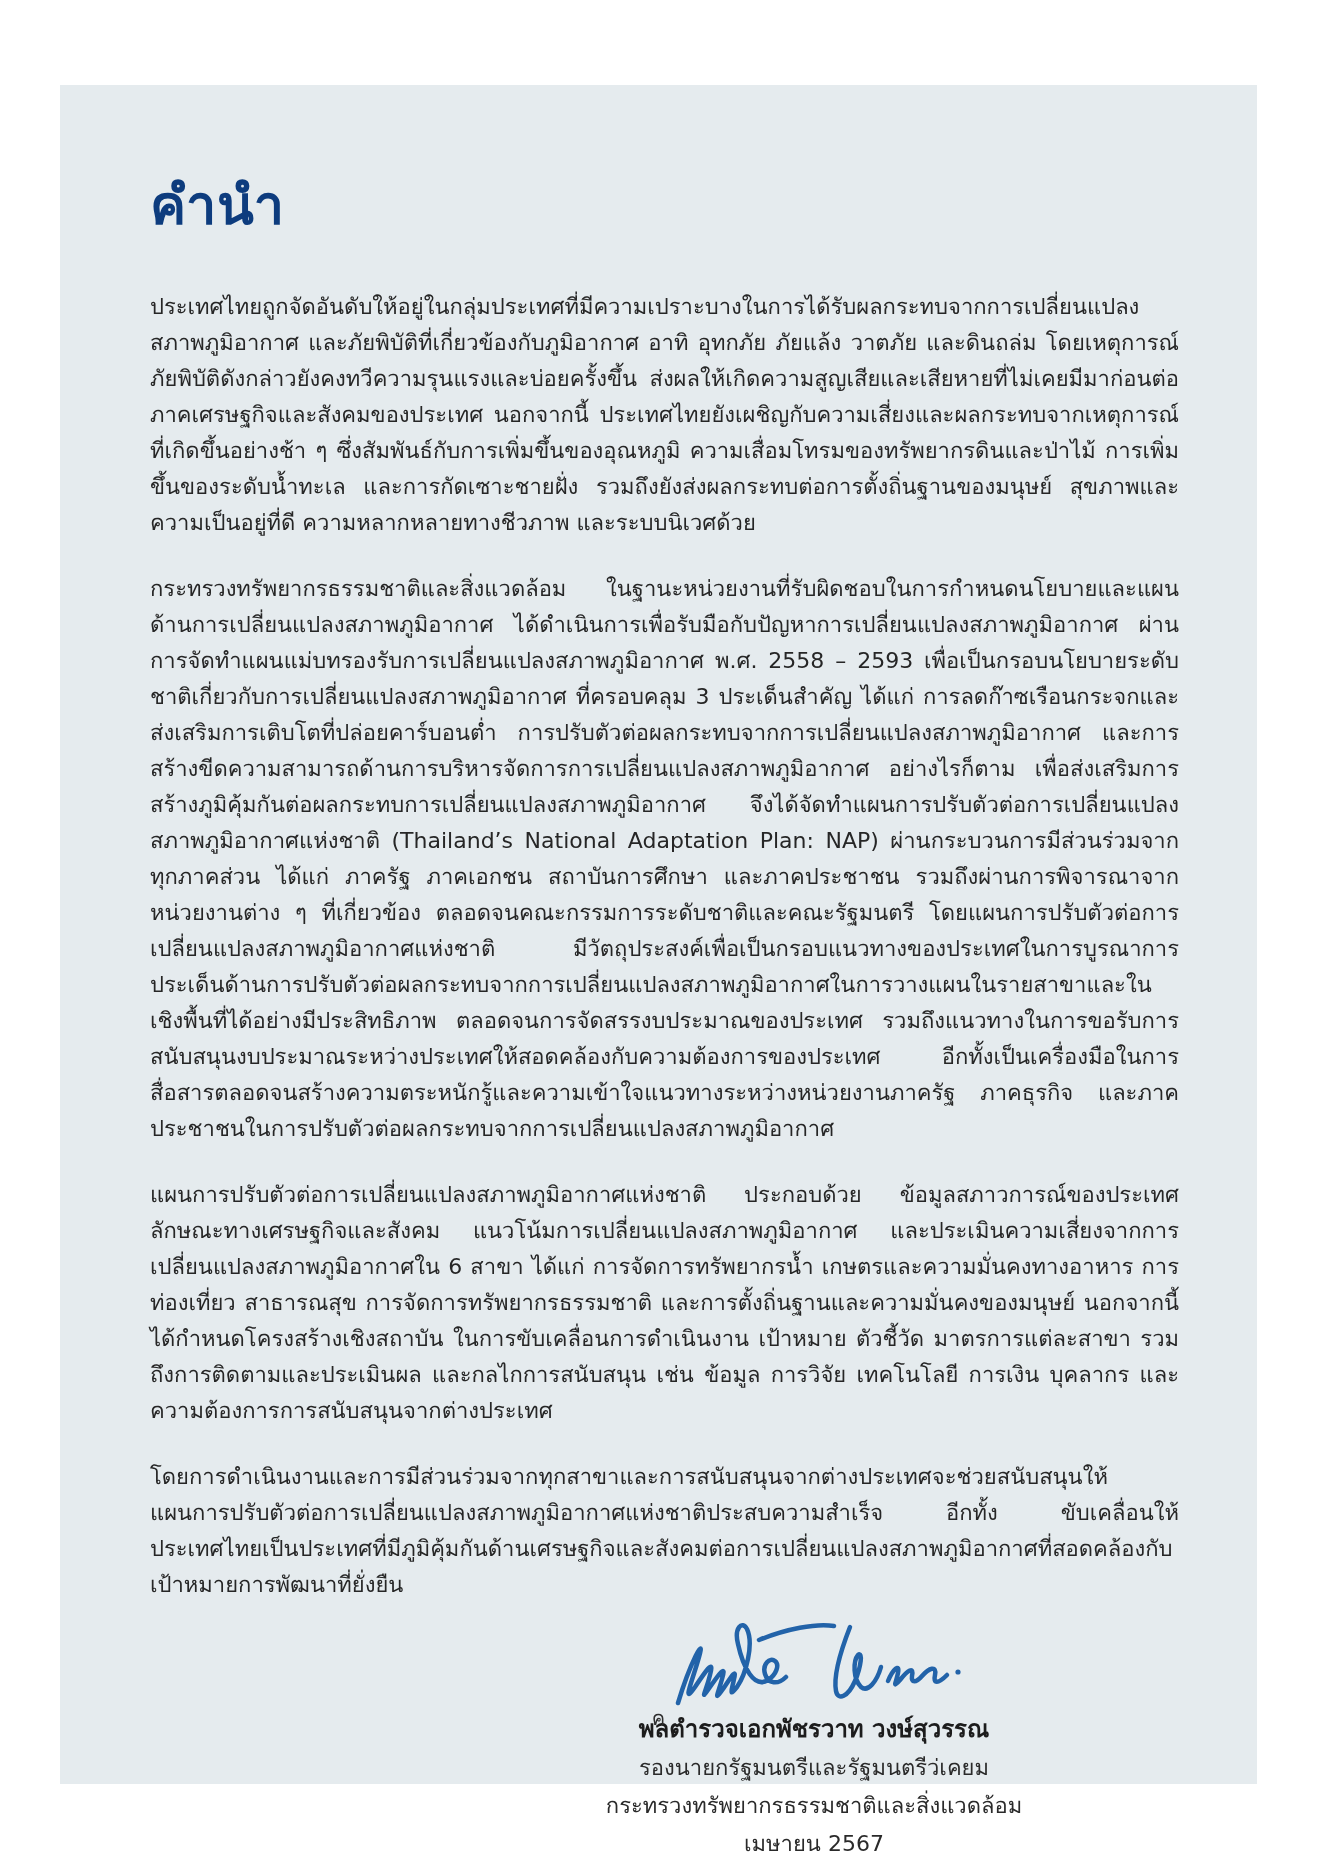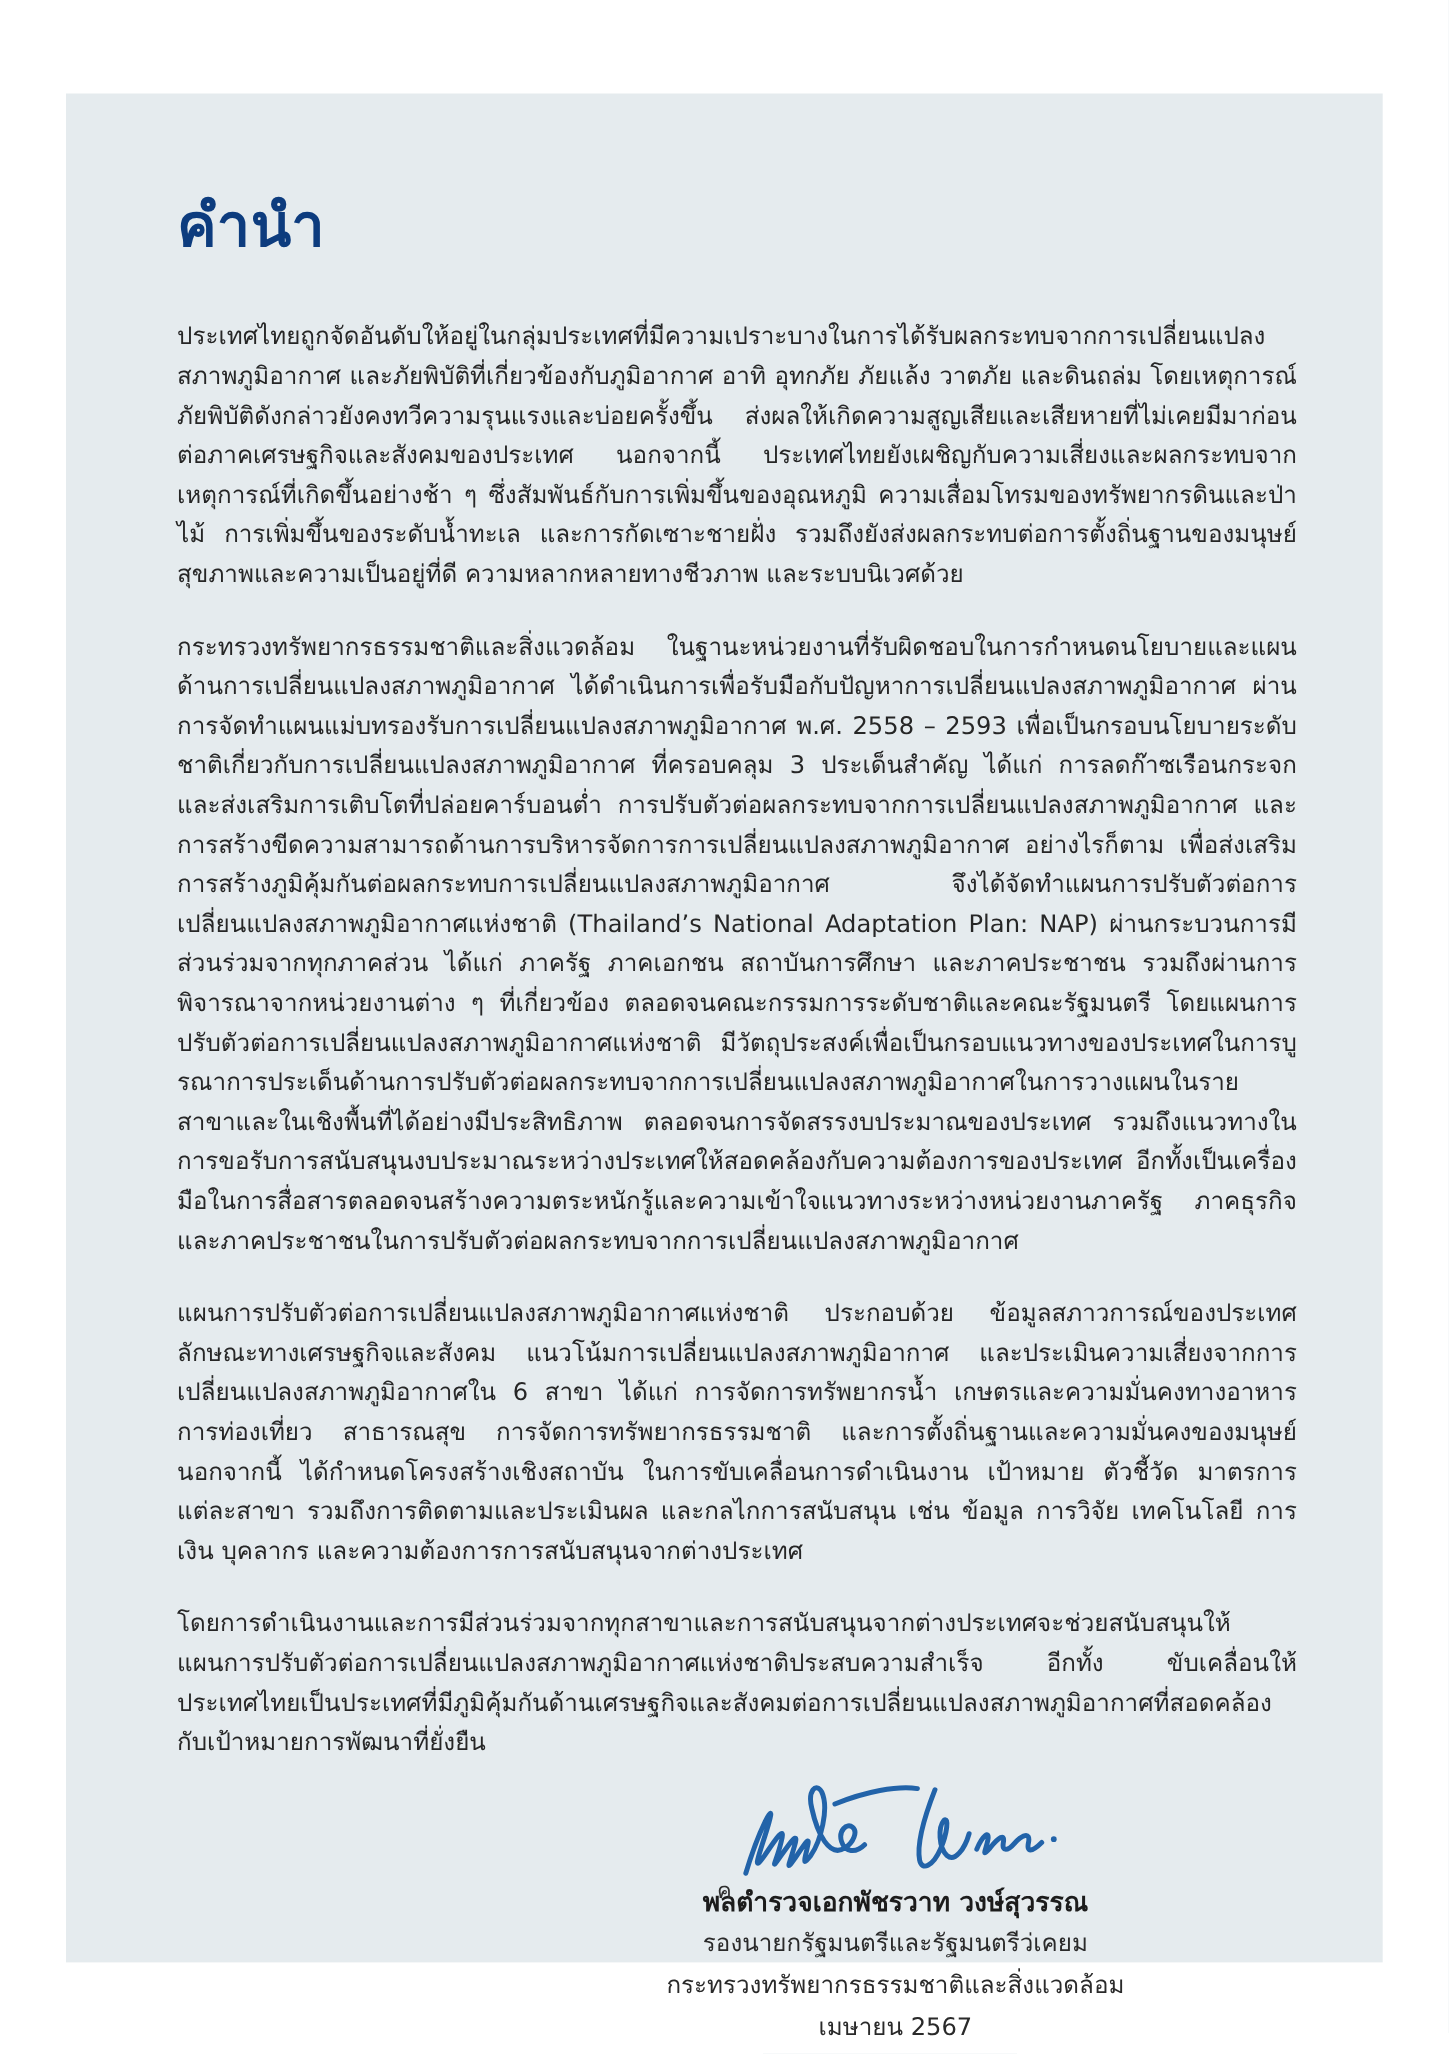--- a/index.html
+++ b/index.html
@@ -9,21 +9,21 @@
     font-family:"DejaVu Sans", sans-serif;
     position:relative;
     overflow:hidden;
   }
   .page {
     position:absolute;
     left:60px; top:85px;
     width:1197px; height:1699px;
     background:#e5ebee;
   }
-  .content { padding:0 78px 0 90px;margin-left:11px; }
+  .content { padding:0 78px 0 90px; }
   .doc-title {
     margin:90px 0 0 0;
     font-size:54px; line-height:1.15;
     font-weight:700;
     color:#0d3c7e;
     letter-spacing:0.5px;
   }
   .para {
     margin:30px 0 0 0;
     font-size:22px; line-height:36px;

